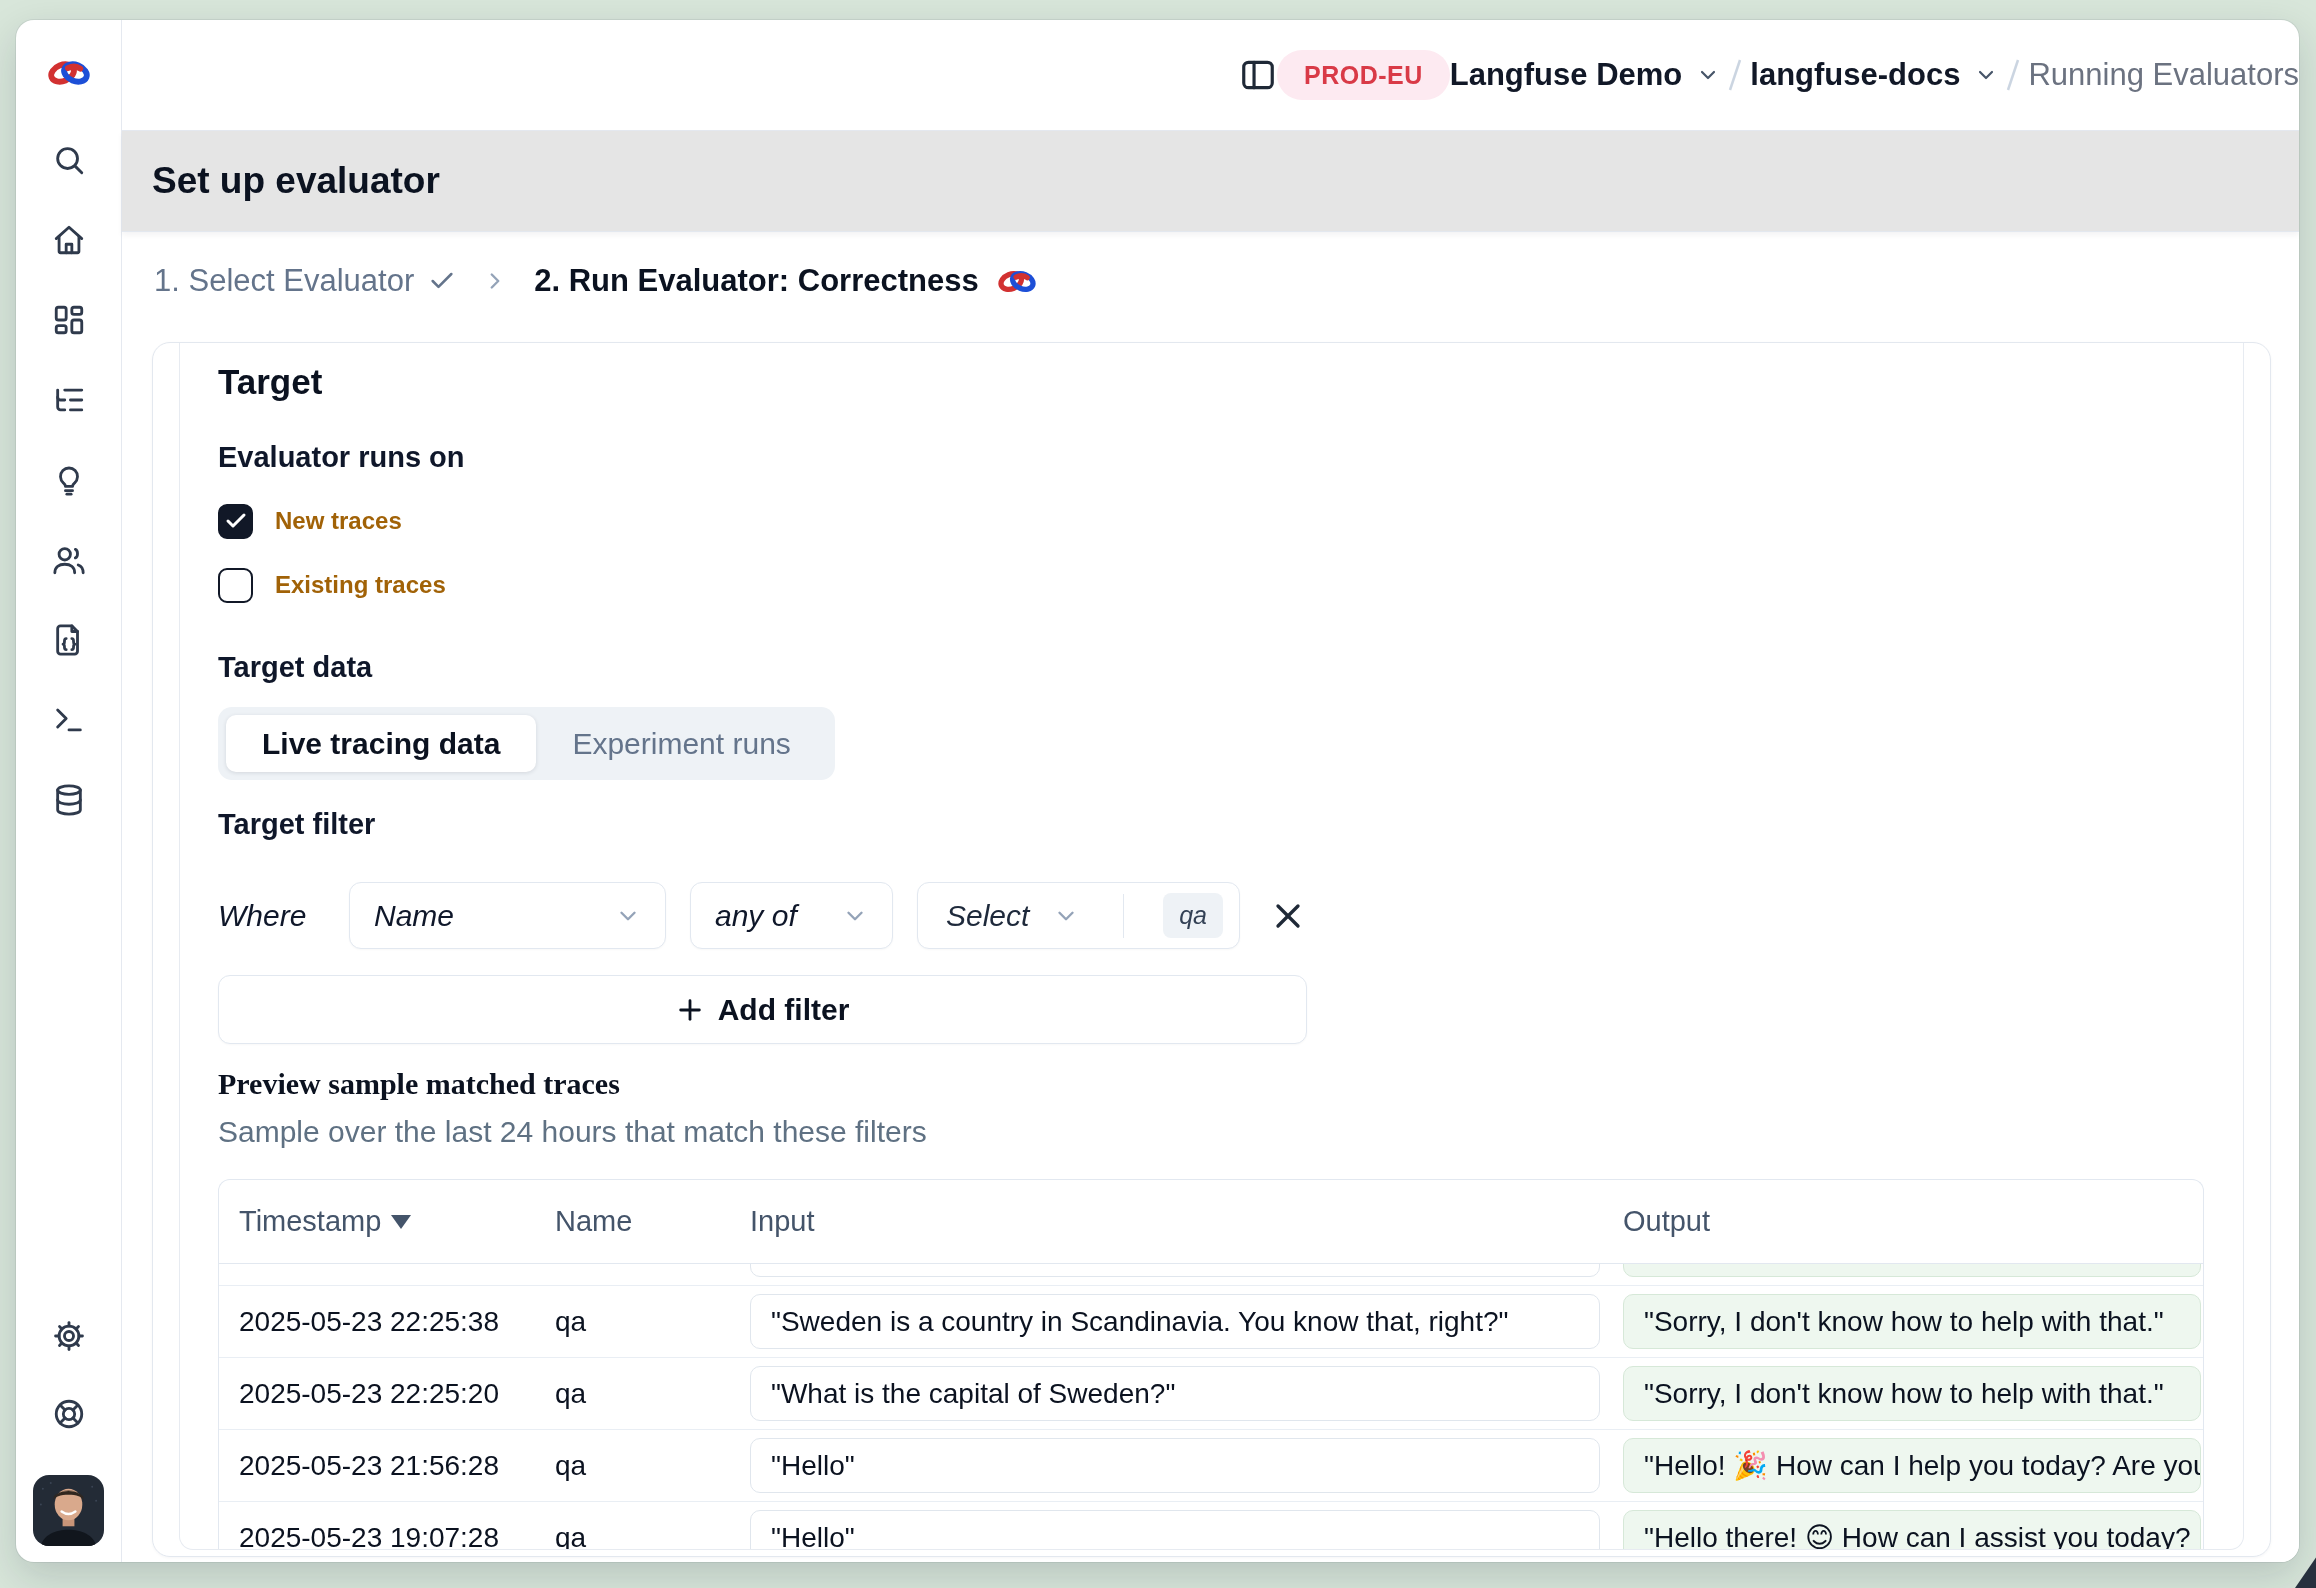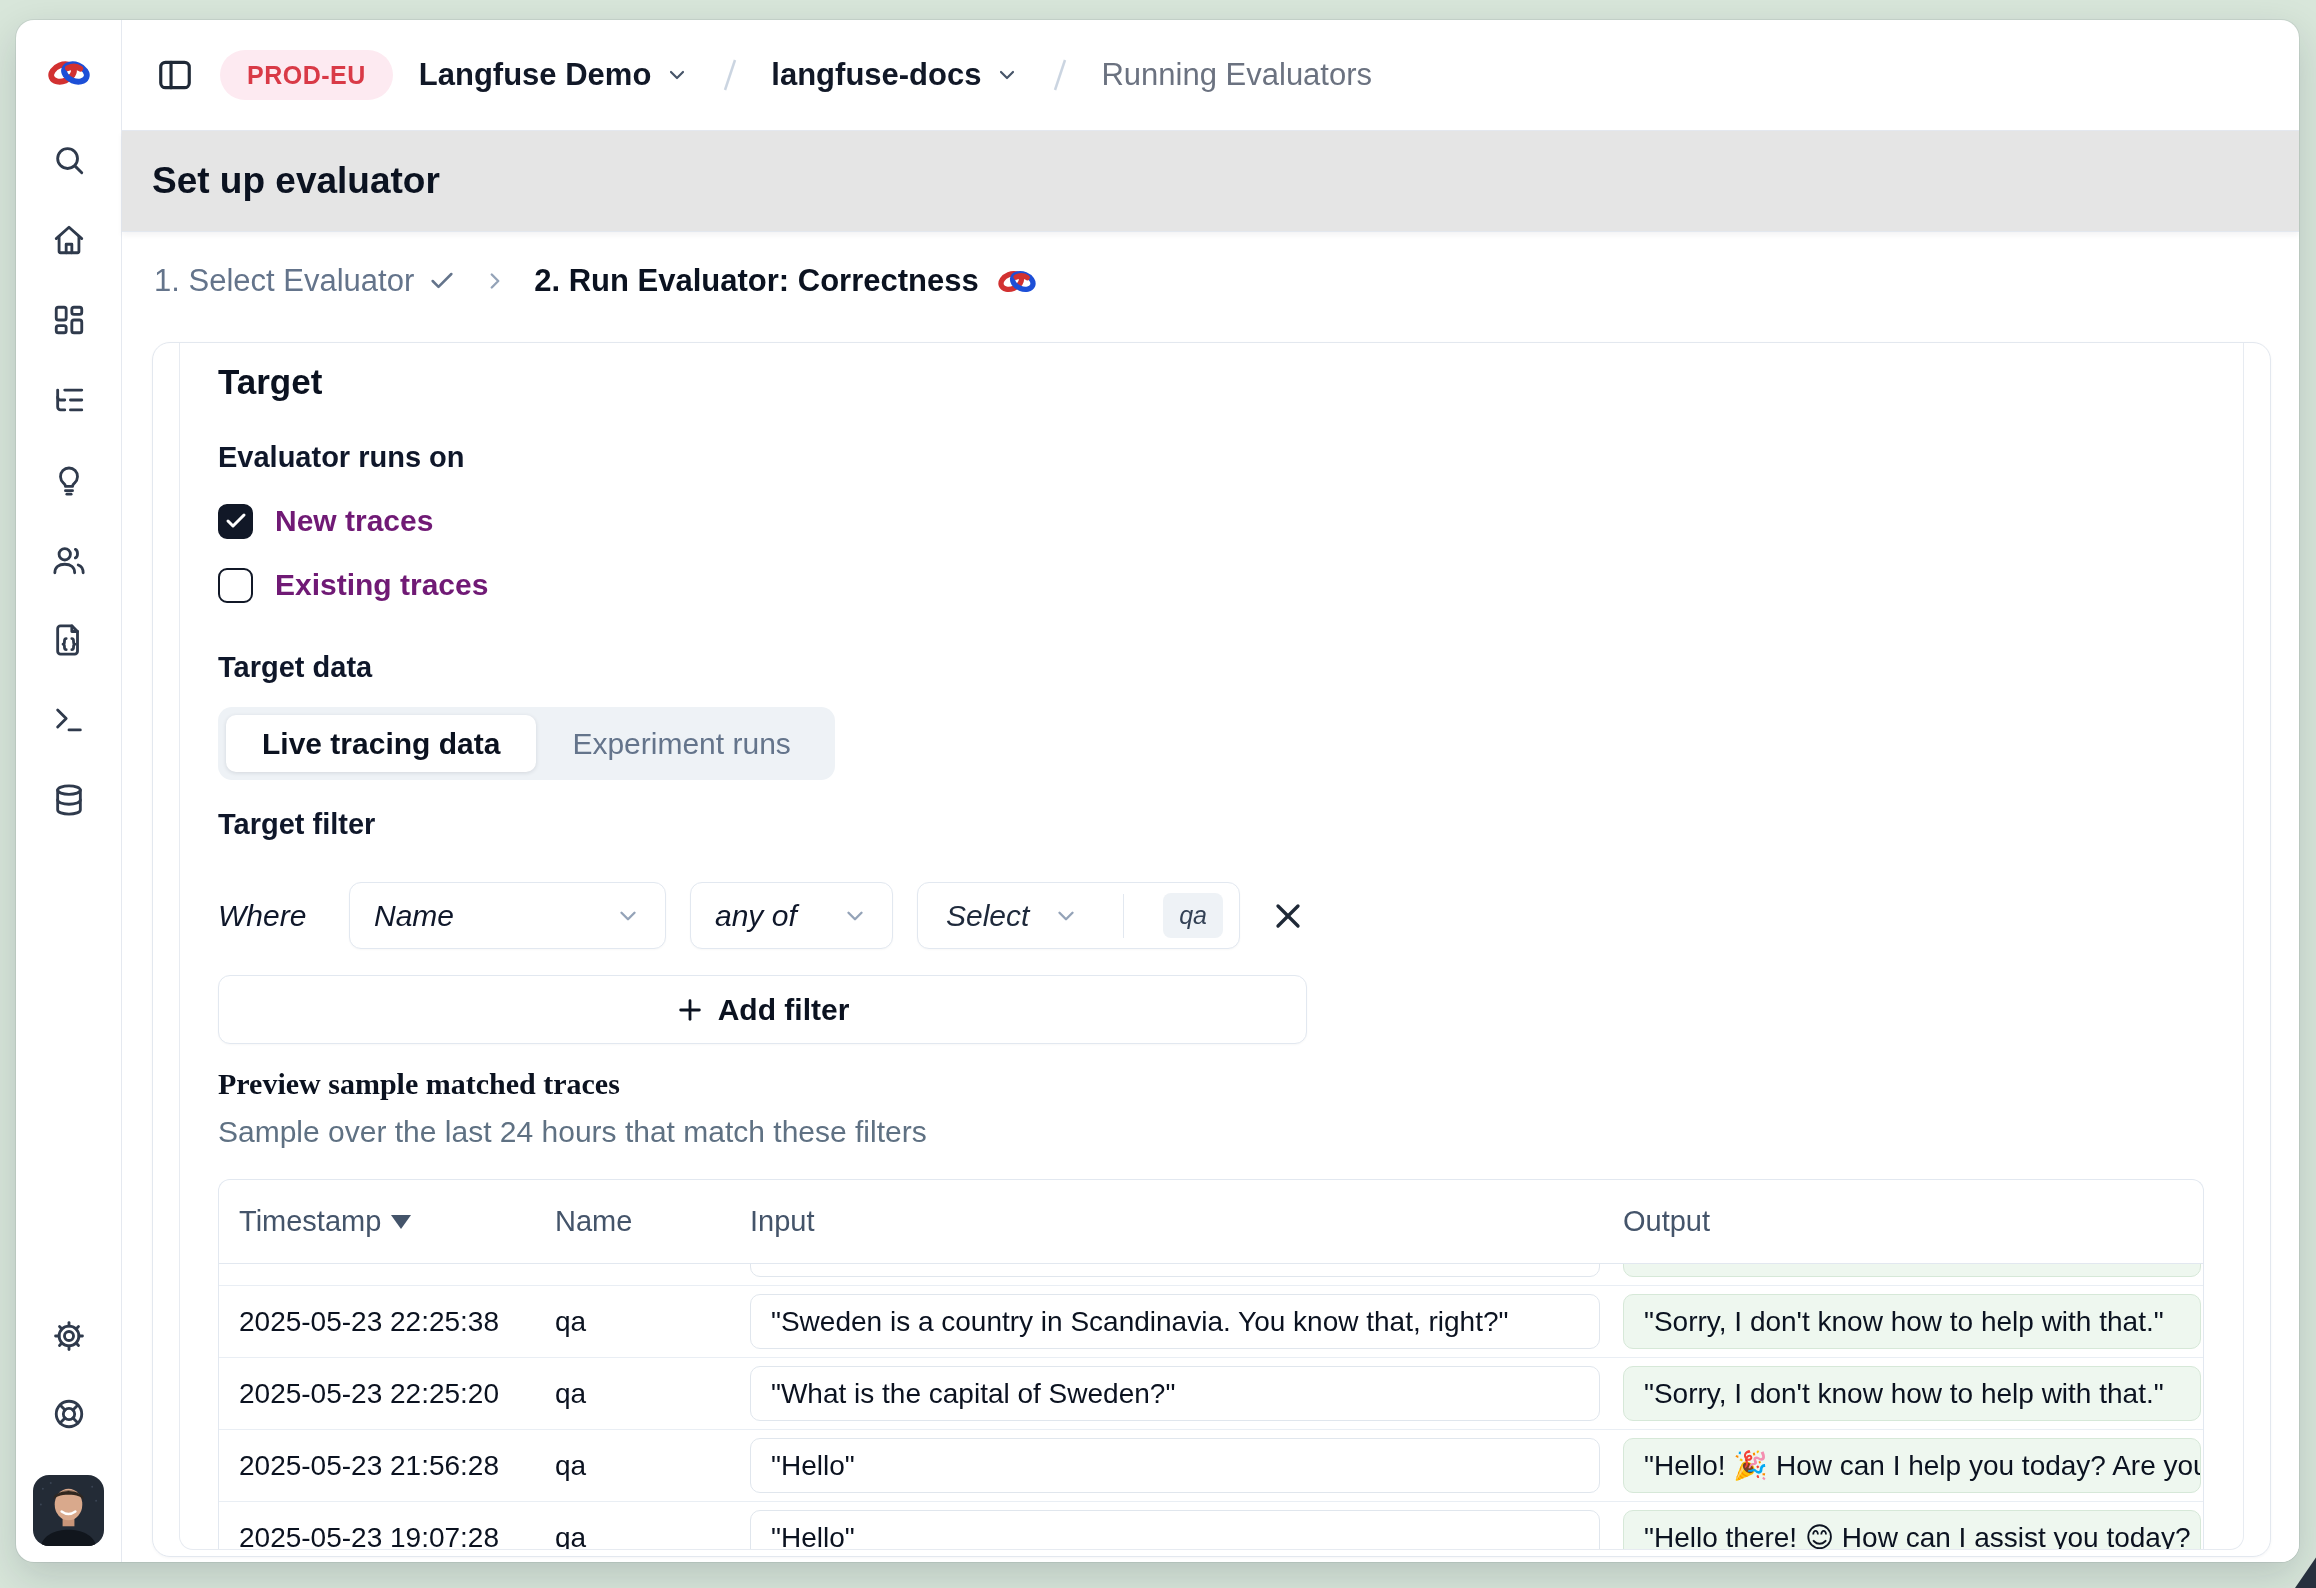--- a/index.html
+++ b/index.html
@@ -34,21 +34,21 @@
     position:absolute; bottom:16px; left:0; right:0;
     display:flex; flex-direction:column; align-items:center; gap:44px;
   }
   .avatar { width:71px; height:71px; border-radius:16px; overflow:hidden; display:block; }
 
   
   .main { flex:1; display:flex; flex-direction:column; min-width:0; }
 
   .topbar {
     height:111px; flex:0 0 111px; border-bottom:1px solid #e5e9f0;
-    display:flex; align-items:center; padding-left:34px; gap:26px;
+    display:flex; align-items:center; padding-left:34px; justify-content:flex-end;
   }
   .panel-toggle { width:38px; height:38px; color:#1f2937; cursor:pointer; }
   .env-badge {
     height:50px; padding:0 27px; border-radius:25px; background:#fdeaf1;
     color:#d93a47; font-size:25px; font-weight:700; letter-spacing:0.5px;
     display:flex; align-items:center;
   }
   .crumb { font-size:31px; font-weight:600; color:#111827; display:flex; align-items:center; gap:14px; cursor:pointer; }
   .crumb .chev { width:24px; height:24px; color:#475569; }
   .slash-sep { width:30px; height:40px; color:#cbd5e1; }
@@ -87,21 +87,21 @@
   .h2 { font-size:35px; font-weight:700; line-height:46px; color:#0b1220; }
   .field-label { font-size:29px; font-weight:600; line-height:36px; color:#0f172a; }
 
   .cb-row { display:flex; align-items:center; gap:22px; height:40px; cursor:pointer; }
   .cb-box {
     width:35px; height:35px; border-radius:9px; border:2px solid #111827;
     display:flex; align-items:center; justify-content:center; background:#fff;
   }
   .cb-box.checked { background:#111827; }
   .cb-box svg { width:24px; height:24px; color:#fff; }
-  .cb-label { font-size:30px; font-weight:600; color:#701a75; }
+  .cb-label { font-size:24px; font-weight:600; color:#a16207; }
 
   .segmented {
     margin-top:22px; height:73px; display:inline-flex; align-items:flex-end;
     background:#eef2f6; border-radius:14px; padding:8px; gap:0;
   }
   .seg {
     height:57px; display:flex; align-items:center; padding:0 36px;
     font-size:30px; border-radius:10px; cursor:pointer; white-space:nowrap;
   }
   .seg.active { background:#fff; font-weight:600; color:#0b1220; box-shadow:0 1px 4px rgba(15,23,42,.12); }

